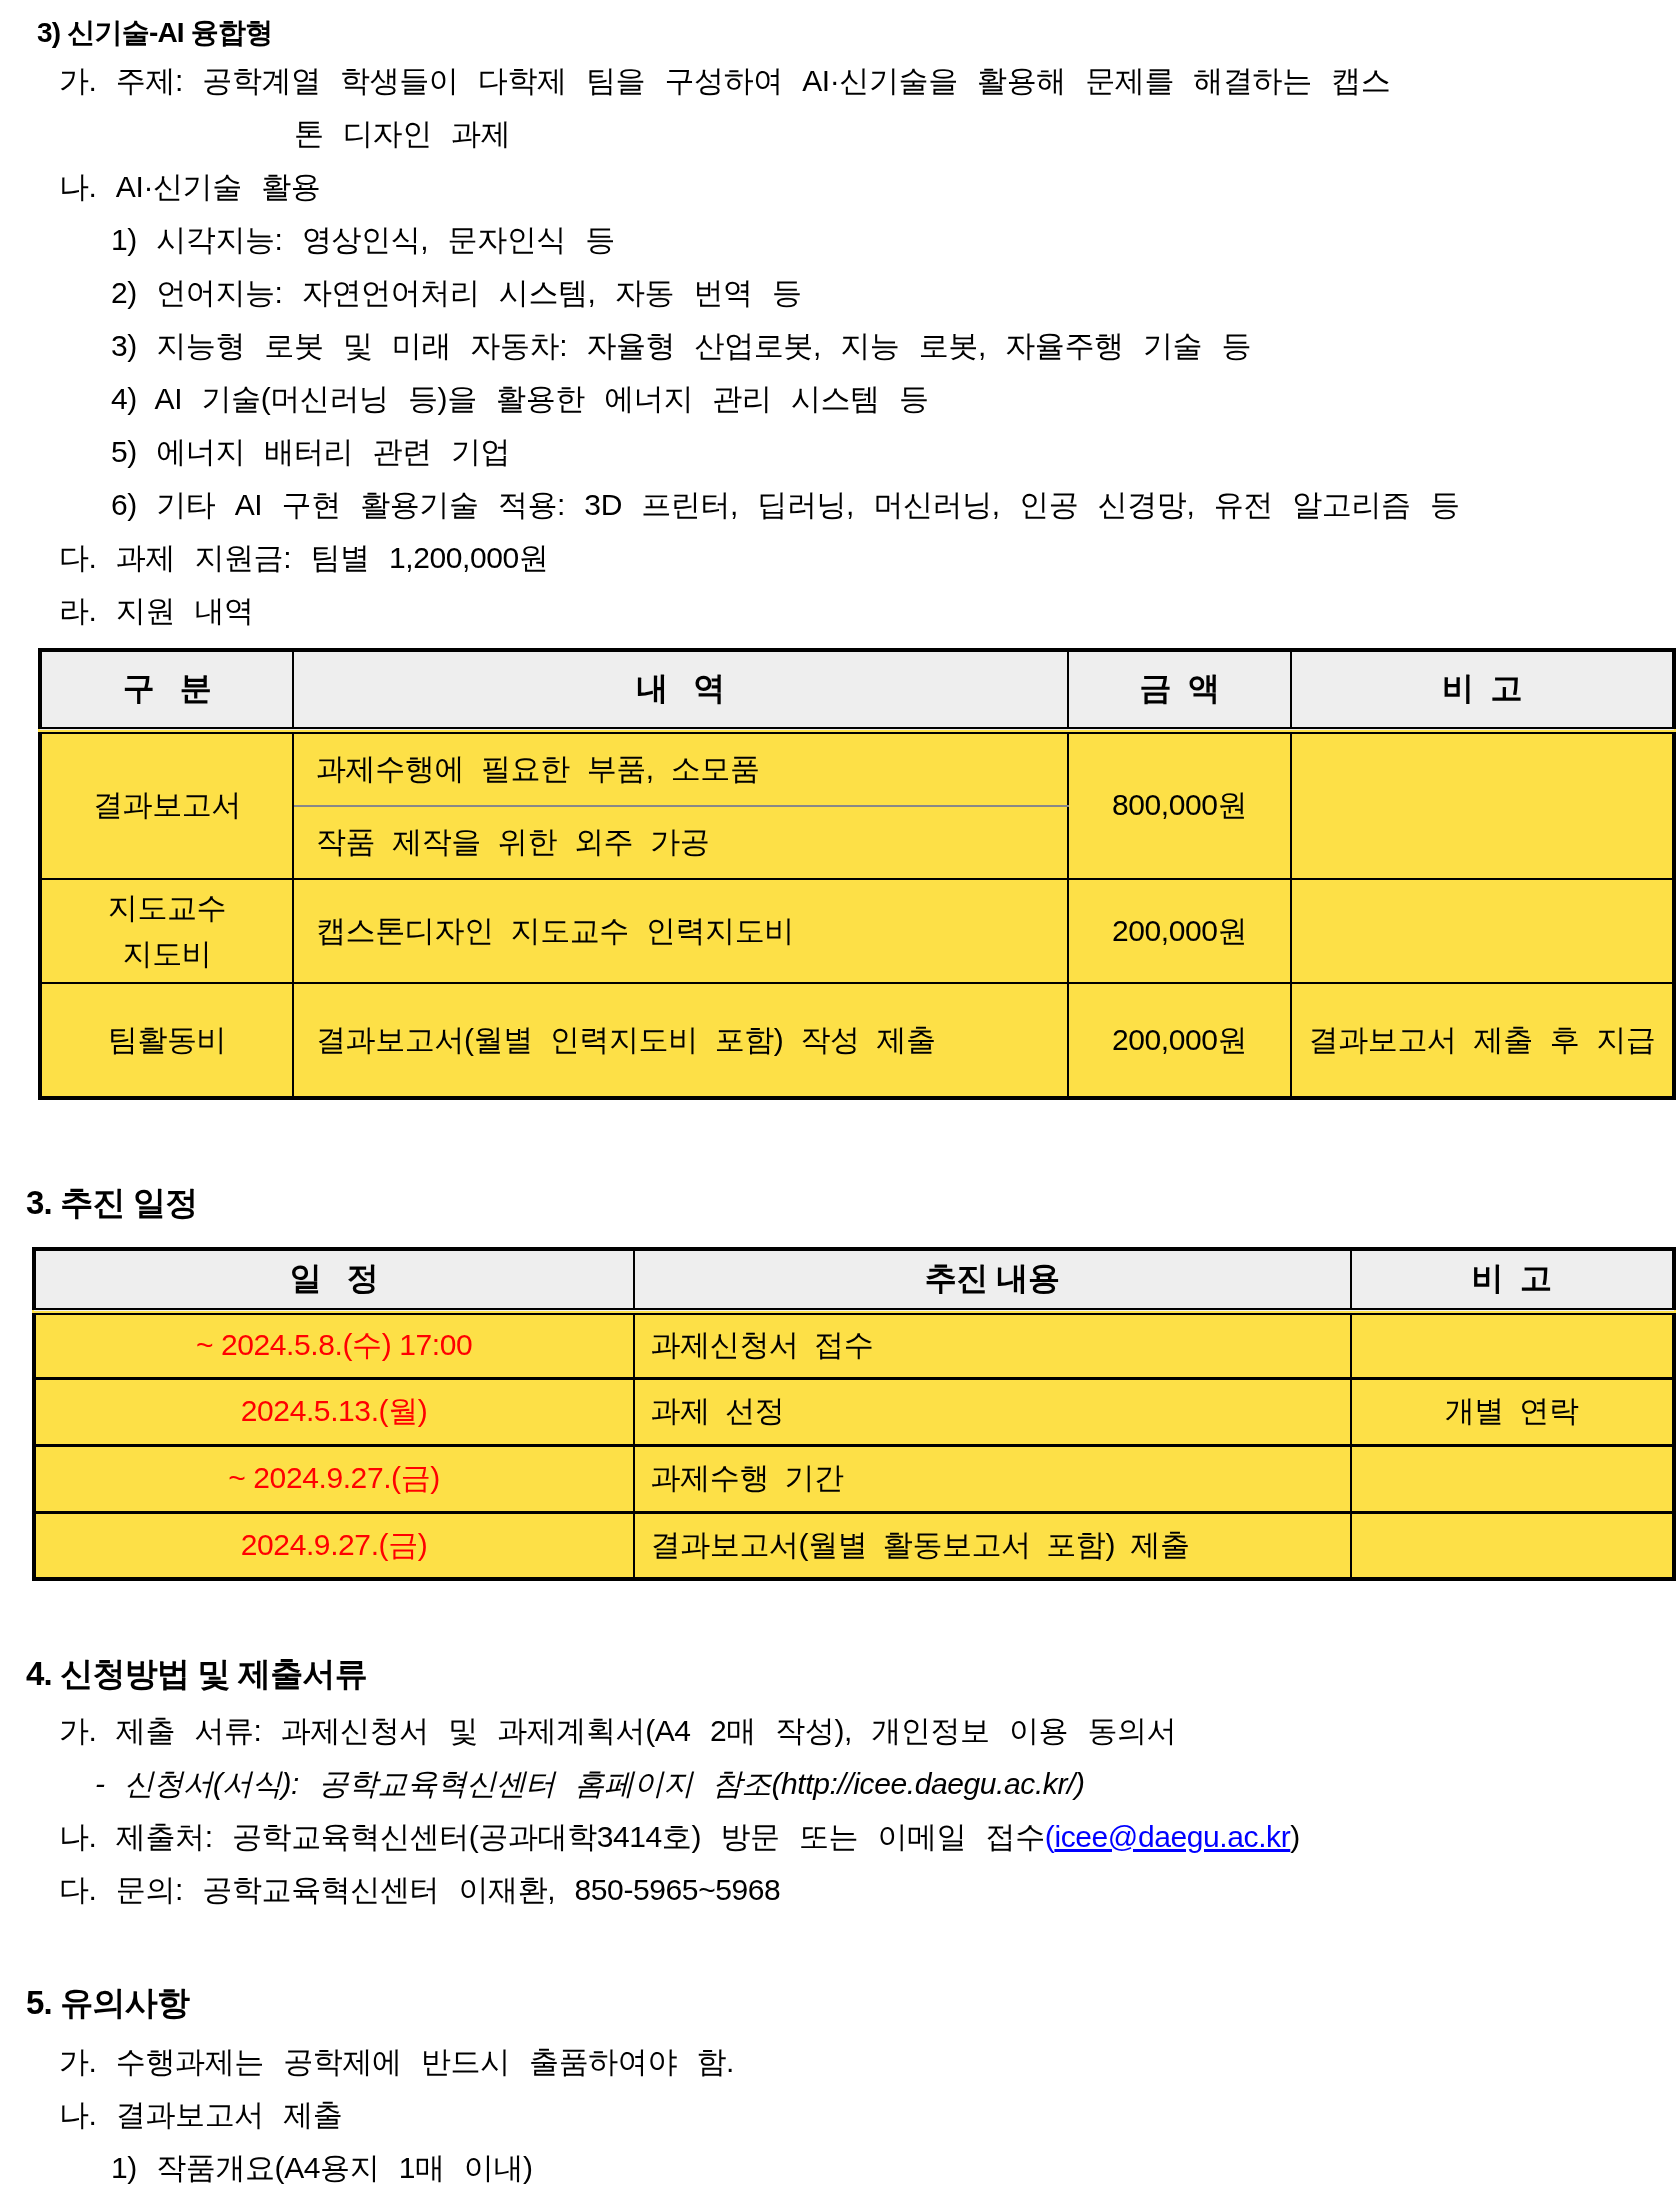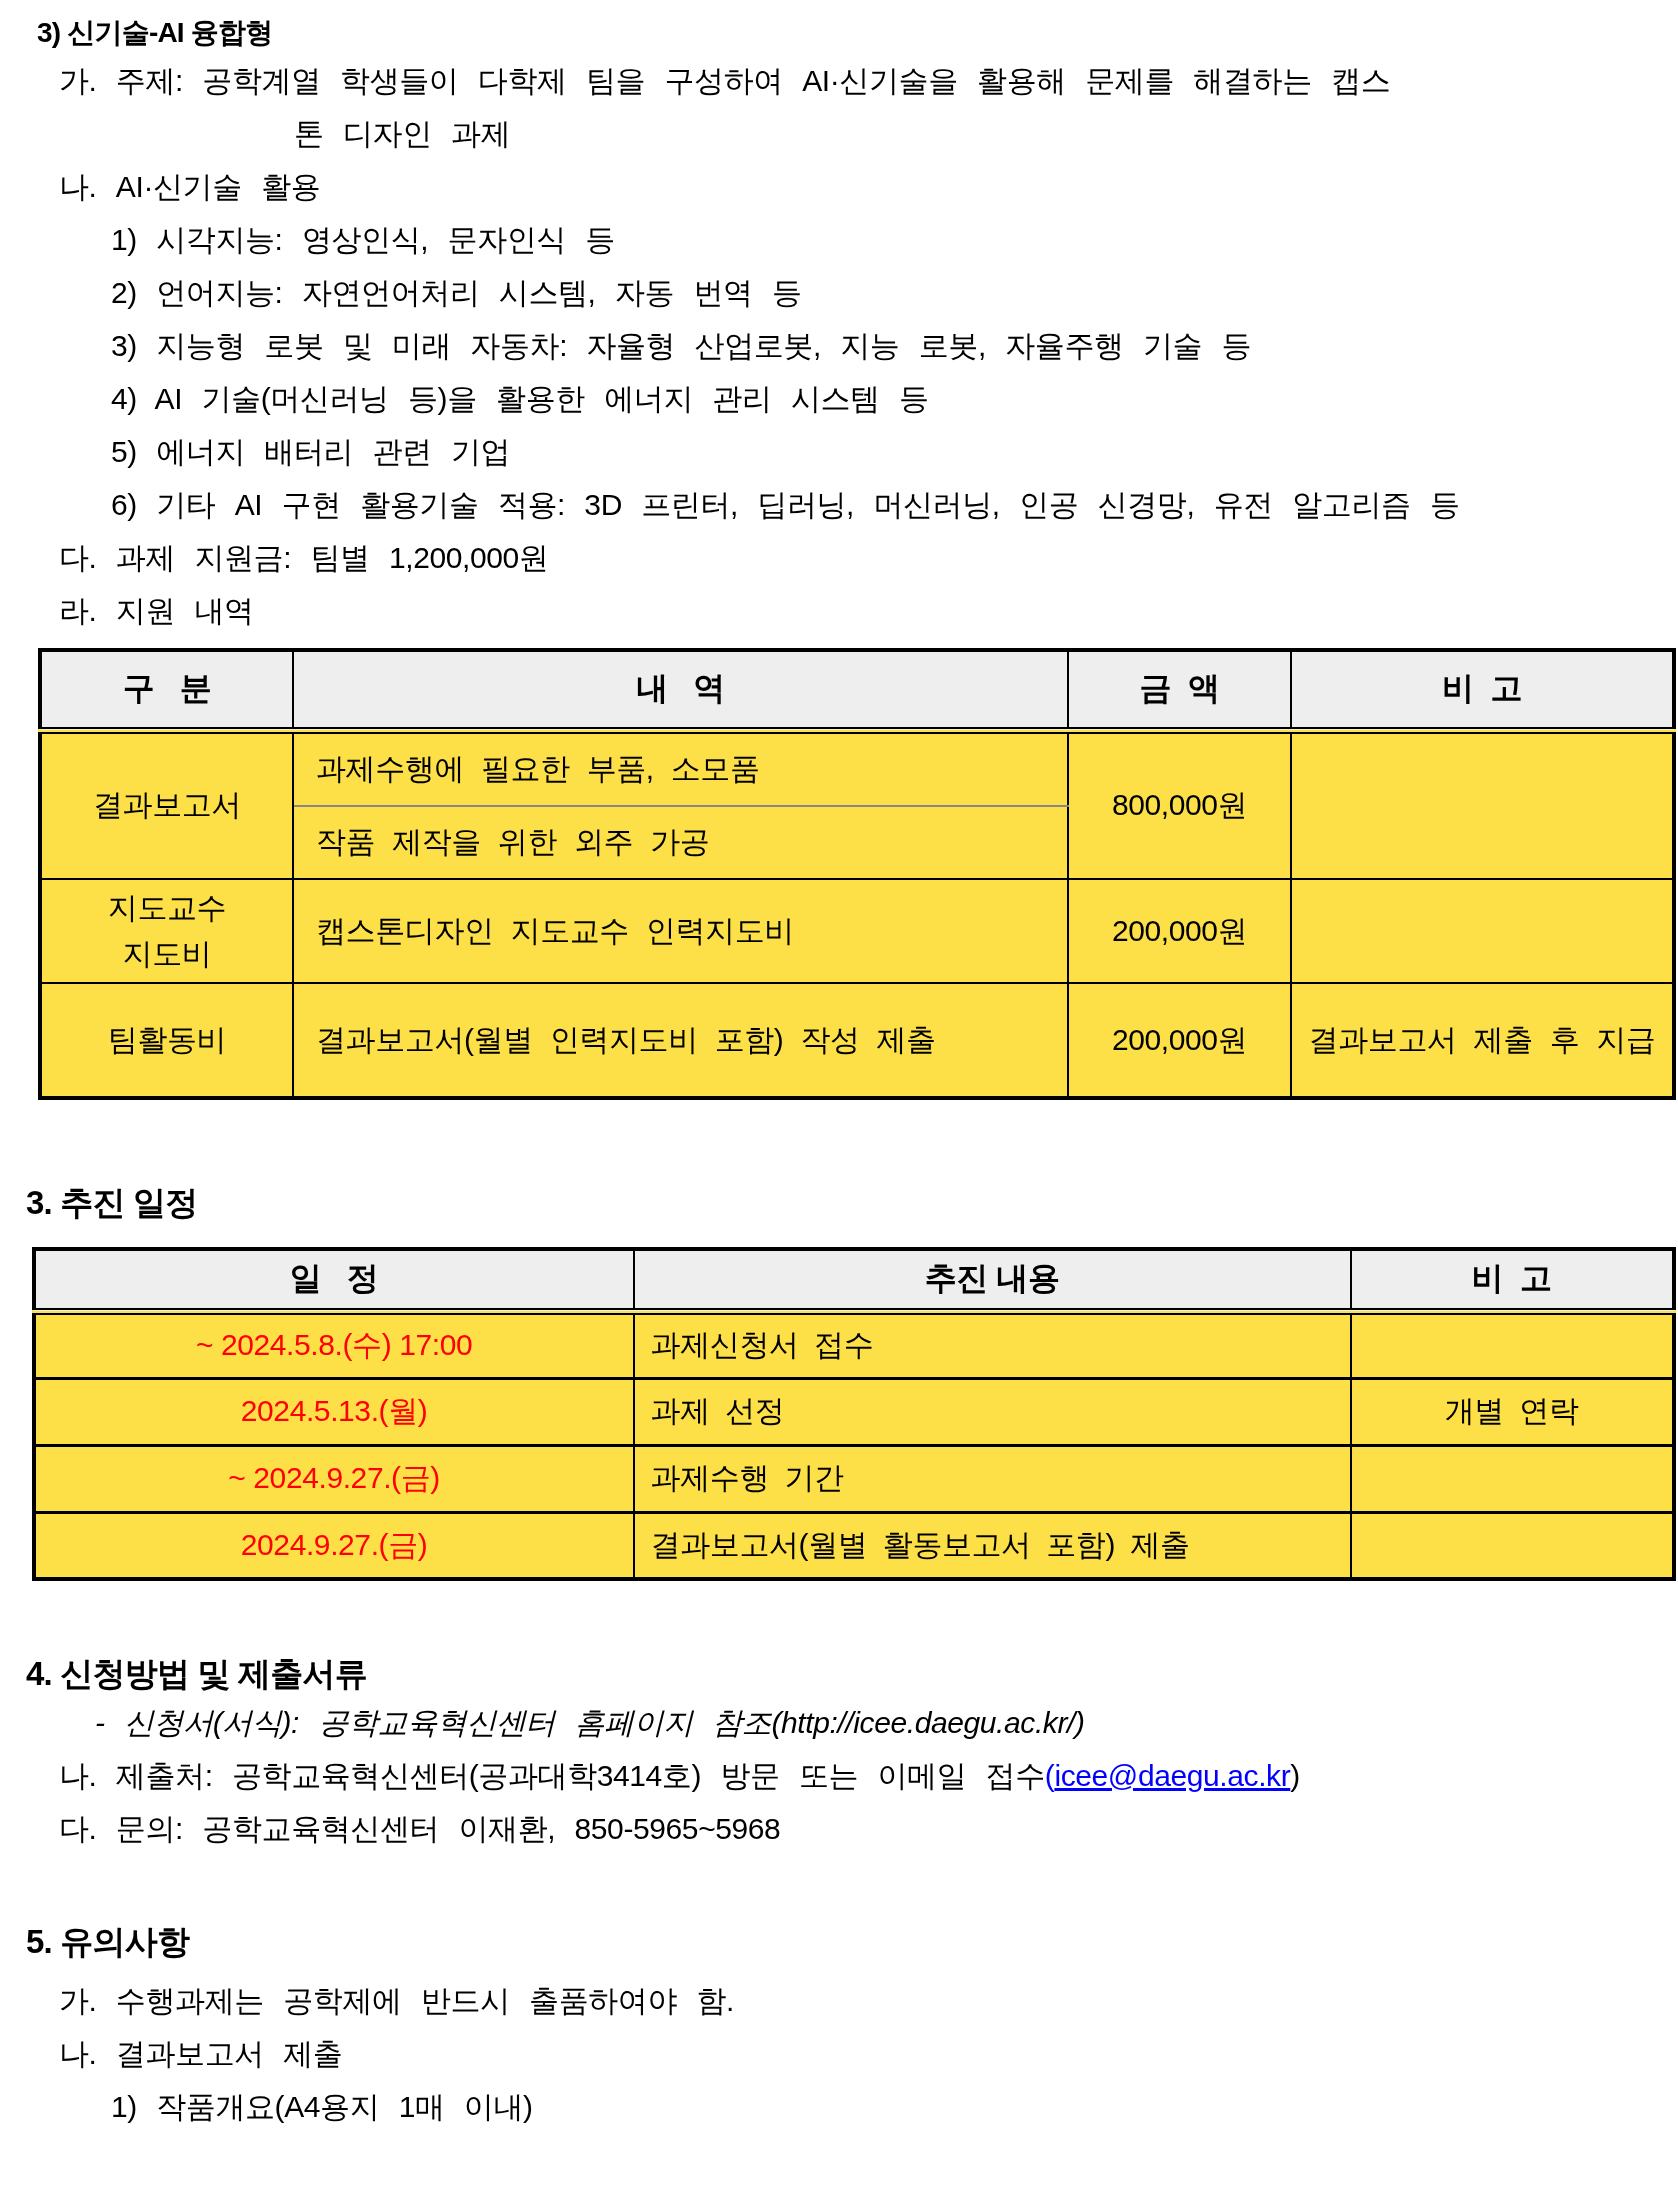--- a/index.html
+++ b/index.html
@@ -161,20 +161,21 @@
       <tr>
         <td class="date">2024.9.27.(금)</td>
         <td class="cont">결과보고서(월별 활동보고서 포함) 제출</td>
         <td class="note"></td>
       </tr>
     </tbody>
   </table>
 
   <div>
     <div class="sec-h gap-sec4">4. 신청방법 및 제출서류</div>
+    <div class="doc-line ind-ga" style="margin-top:8px;">가. 제출 서류: 과제신청서 및 과제계획서(A4 2매 작성), 개인정보 이용 동의서</div>
     <div class="doc-line ind-dash">- 신청서(서식): 공학교육혁신센터 홈페이지 참조(http://icee.daegu.ac.kr/)</div>
     <div class="doc-line ind-ga"><span>나. 제출처: 공학교육혁신센터(공과대학3414호) 방문 또는 이메일 접수</span><span class="paren-blue">(</span><a class="email">icee@daegu.ac.kr</a><span>)</span></div>
     <div class="doc-line ind-ga">다. 문의: 공학교육혁신센터 이재환, 850-5965~5968</div>
   </div>
 
   <div>
     <div class="sec-h gap-sec5">5. 유의사항</div>
     <div class="doc-line ind-ga" style="margin-top:9.6px;">가. 수행과제는 공학제에 반드시 출품하여야 함.</div>
     <div class="doc-line ind-ga">나. 결과보고서 제출</div>
     <div class="doc-line ind-num">1) 작품개요(A4용지 1매 이내)</div>

